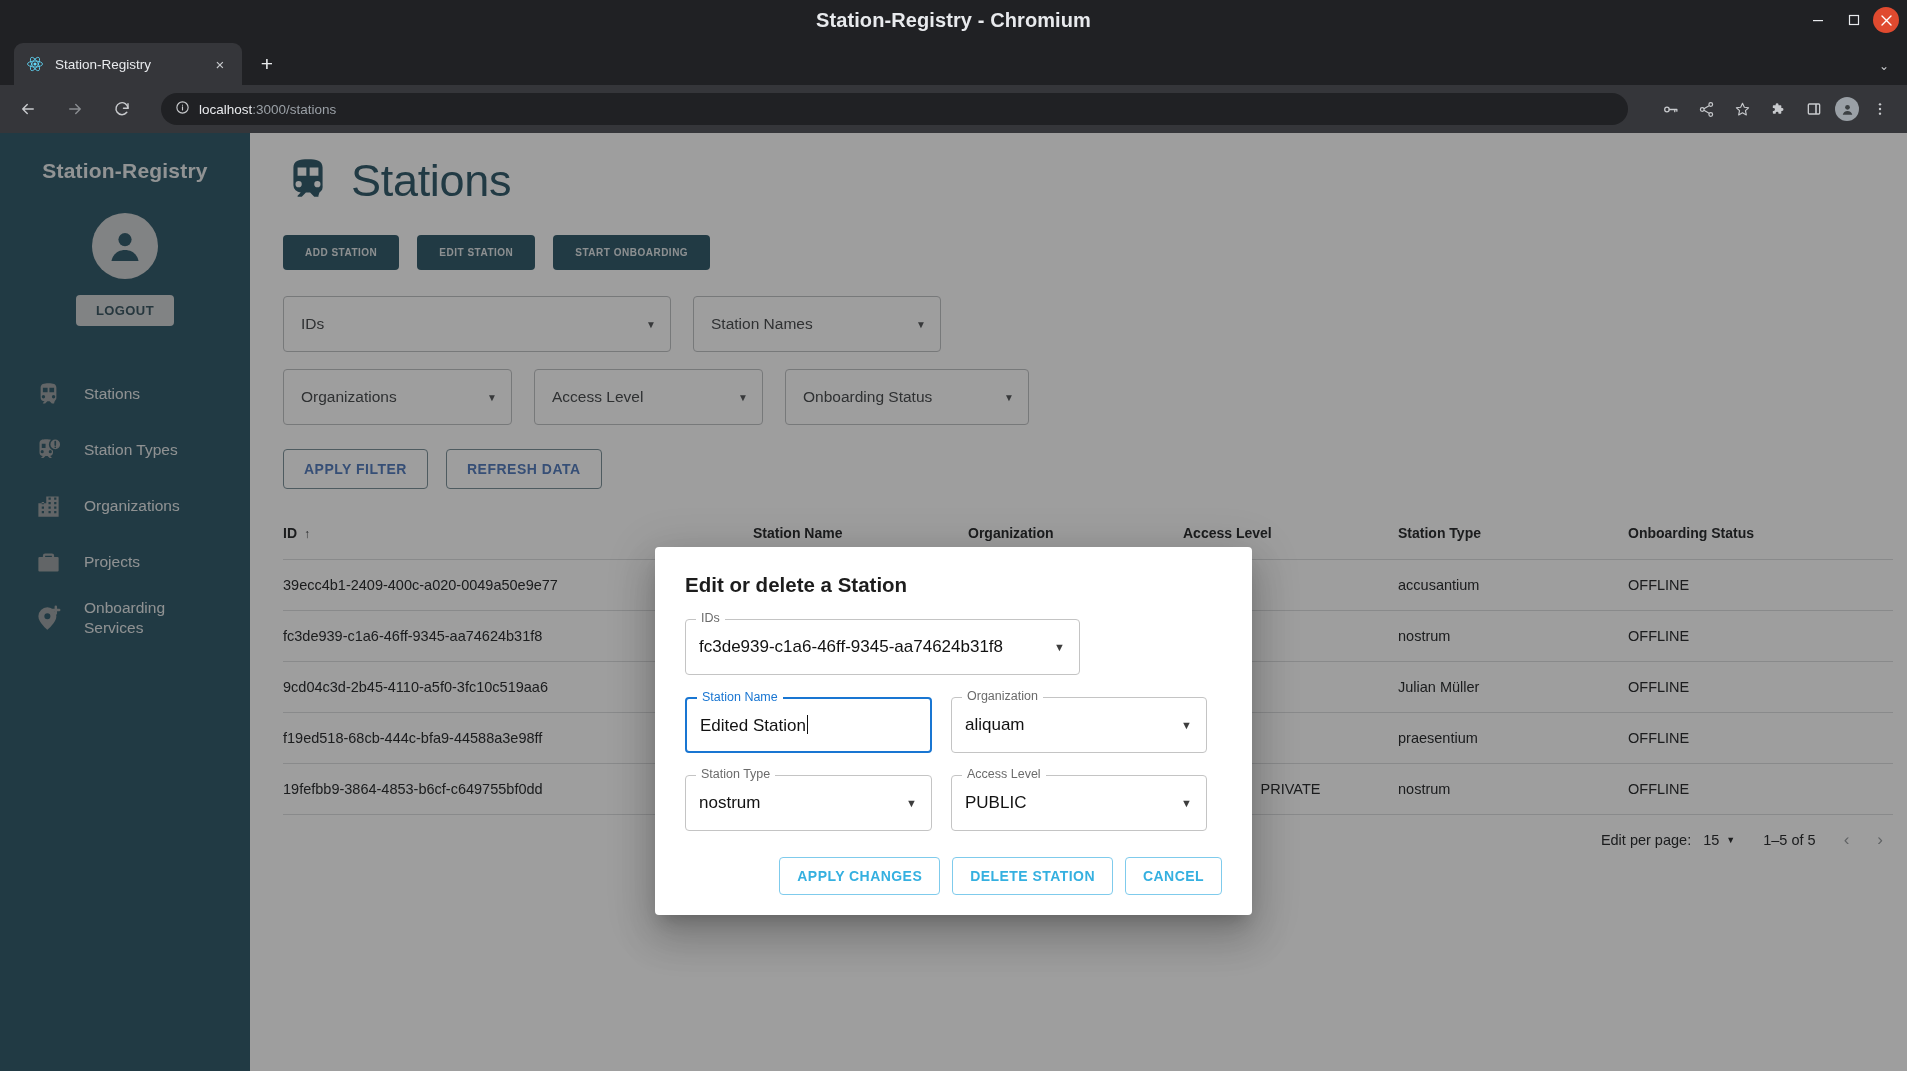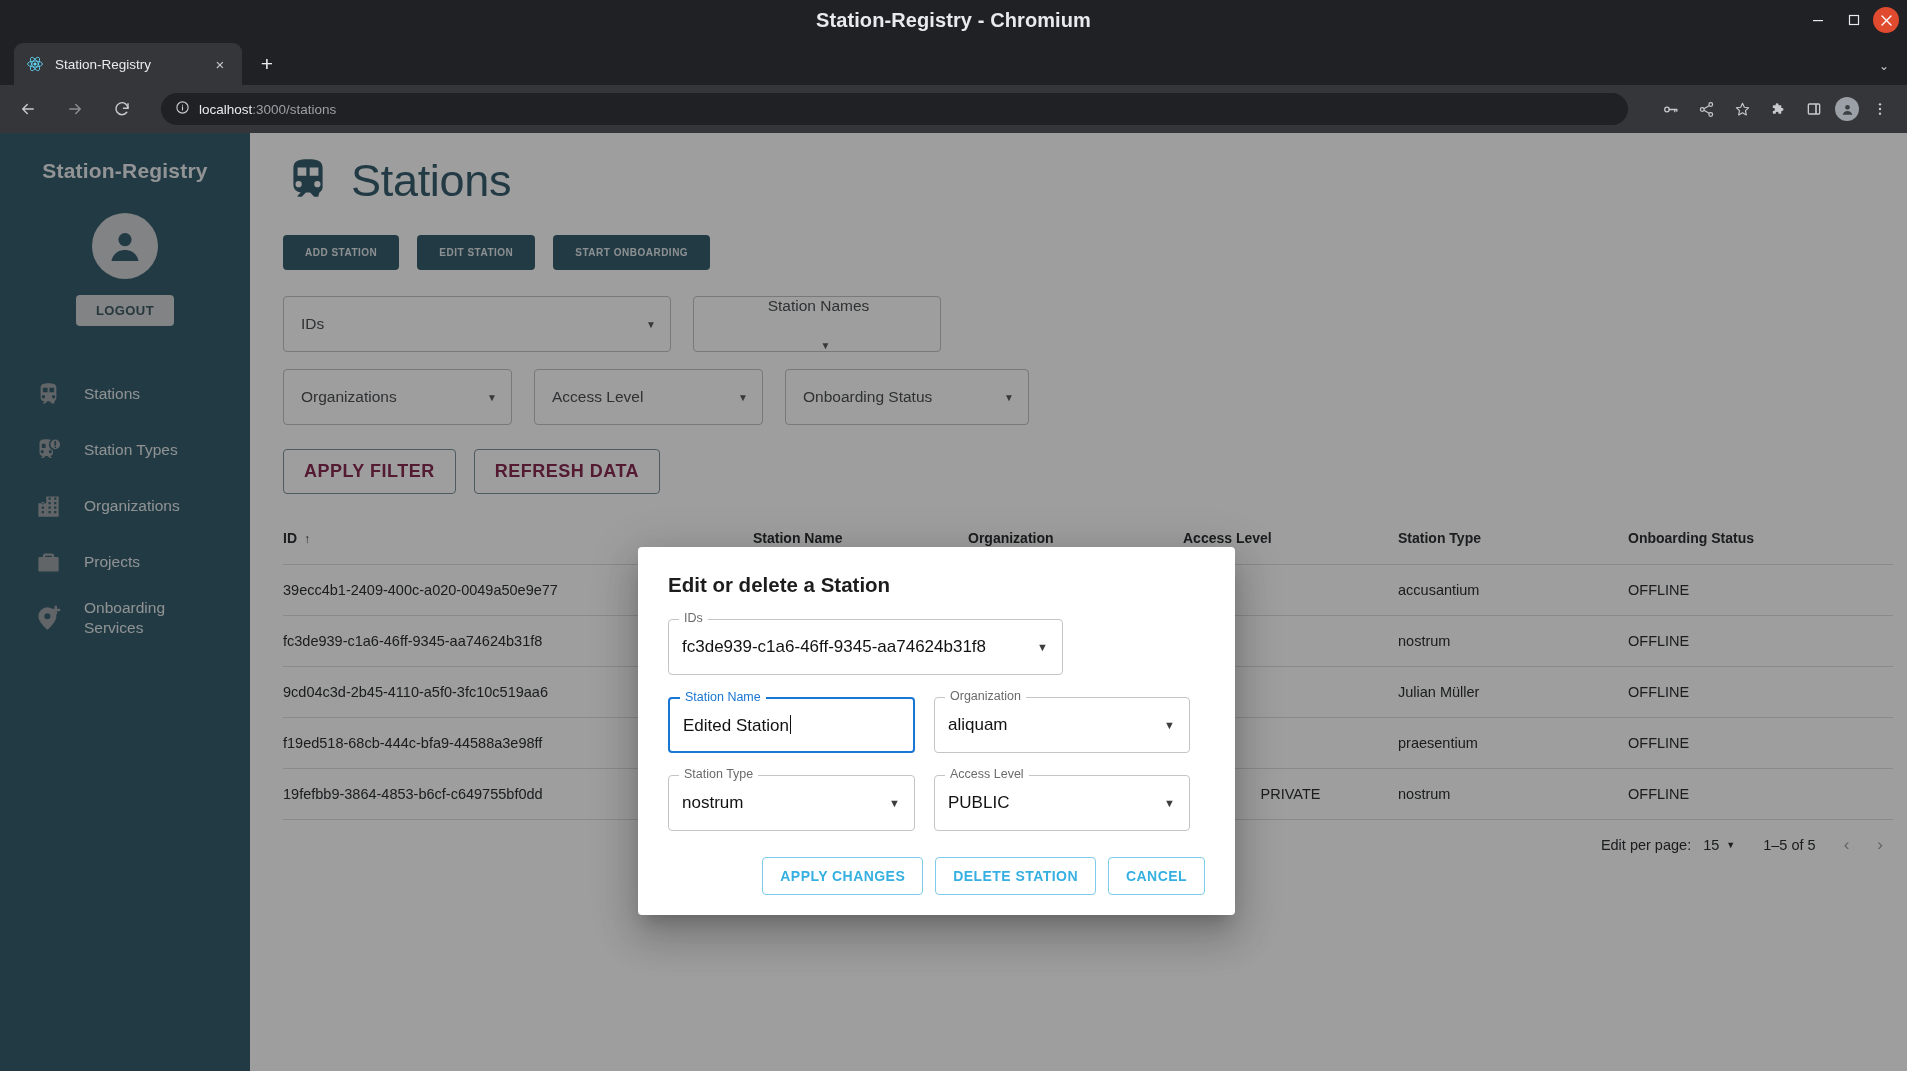--- a/index.html
+++ b/index.html
@@ -71,32 +71,32 @@
   .navitem .nlabel { line-height: 1.28; max-width: 120px; }
 
   
   .content { flex: 1; background: #fff; padding: 22px 0 0 33px; overflow: hidden; }
   .page-head { display: flex; align-items: center; gap: 18px; margin-bottom: 30px; }
   .page-head .ticon { width: 50px; height: 50px; color: #1b6480; }
   .page-head h1 { color: #1b6480; font-size: 45px; font-weight: 400; letter-spacing: -.3px; line-height: 1; }
 
   .btnrow { display: flex; gap: 18px; margin-bottom: 26px; }
   .btn-filled { background: #1b6480; color: #dfe8ec; font-size: 10px; font-weight: 600; letter-spacing: .5px; padding: 12px 22px; border-radius: 4px; border: none; }
-  .btn-outline { background: transparent; color: #be185d; font-size: 18px; font-weight: 600; letter-spacing: .5px; padding: 11px 20px; border-radius: 4px; border: 1px solid #6f96a6; }
+  .btn-outline { background: transparent; color: #3b82f6; font-size: 14px; font-weight: 600; letter-spacing: .5px; padding: 11px 20px; border-radius: 4px; border: 1px solid #6f96a6; }
 
   .filters-r1 { display: flex; gap: 22px; margin-bottom: 17px; }
   .filters-r2 { display: flex; gap: 22px; margin-bottom: 24px; }
   .sel {
     border: 1px solid #bfc3c7; border-radius: 4px; height: 56px;
     display: flex; align-items: center; justify-content: space-between;
     padding: 0 14px 0 17px; color: #4a4f54; font-size: 15.5px; background: transparent;
   }
   .sel .caret { font-size: 10px; color: #585d62; margin-left: 14px; }
   .w-ids { width: 388px; }
-  .w-names { width: 248px; flex-direction: column; }
+  .w-names { width: 248px; }
   .w-orgs { width: 229px; }
   .w-access { width: 229px; }
   .w-onb { width: 244px; }
 
   .filterbtns { display: flex; gap: 18px; margin-bottom: 28px; }
 
   
   table.stations { width: 1610px; border-collapse: collapse; }
   table.stations th {
     text-align: left; font-size: 14px; font-weight: bold; color: #2b2f33;
@@ -121,21 +121,21 @@
     font-size: 14.5px; color: #2b2f33;
   }
   .rpp { display: flex; align-items: center; gap: 12px; }
   .rpp .rppval { display: flex; align-items: center; gap: 7px; }
   .rpp .caret { font-size: 9px; }
   .pgarrows { display: flex; gap: 28px; color: #9aa0a6; font-size: 17px; }
 
   
   .modal-scrim { position: absolute; inset: 0; background: rgba(0,0,0,0.0); }
   .modal {
-    position: absolute; left: 638px; top: 414px; width: 597px;
+    position: absolute; left: 655px; top: 414px; width: 597px;
     background: #fff; border-radius: 4px;
     box-shadow: 0 11px 15px -7px rgba(0,0,0,.2), 0 24px 38px 3px rgba(0,0,0,.14), 0 9px 46px 8px rgba(0,0,0,.12);
     padding: 26px 30px 20px 30px;
   }
   .modal h2 { font-size: 20.5px; font-weight: bold; color: #1d1d1d; margin-bottom: 22px; }
 
   .fieldset {
     position: relative; border: 1px solid #c4c4c4; border-radius: 4px;
     height: 56px; display: flex; align-items: center; padding: 0 14px 0 13px;
     background: #fff;

